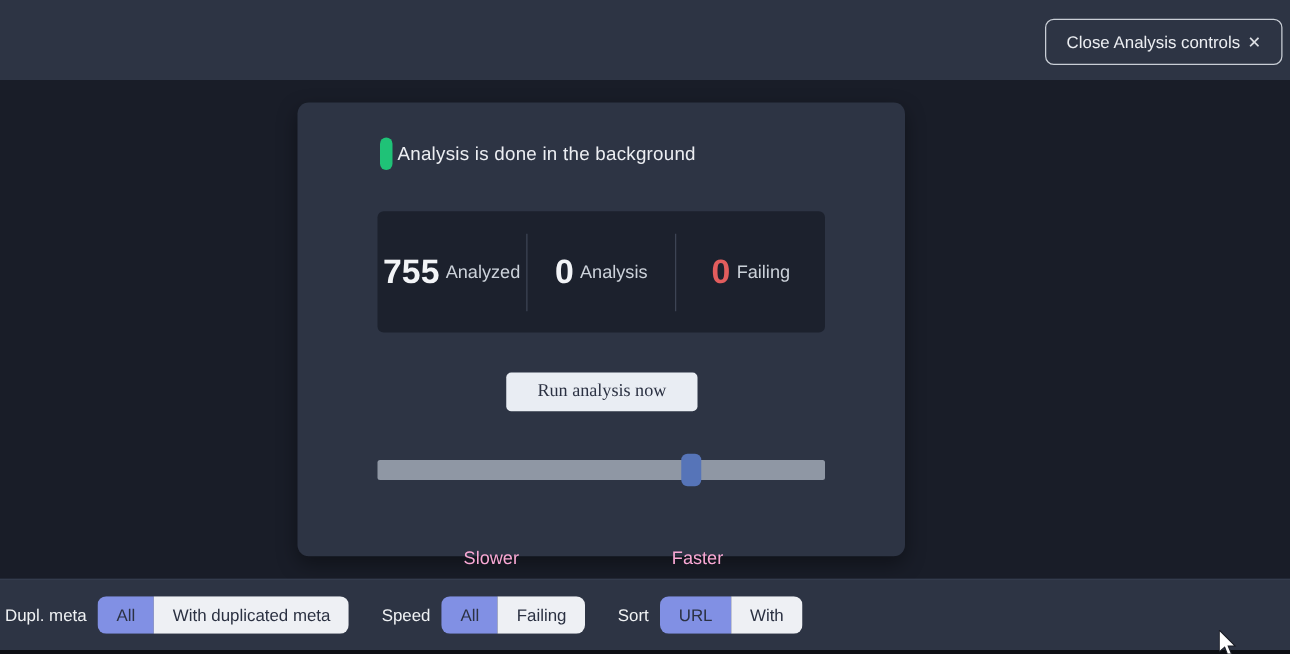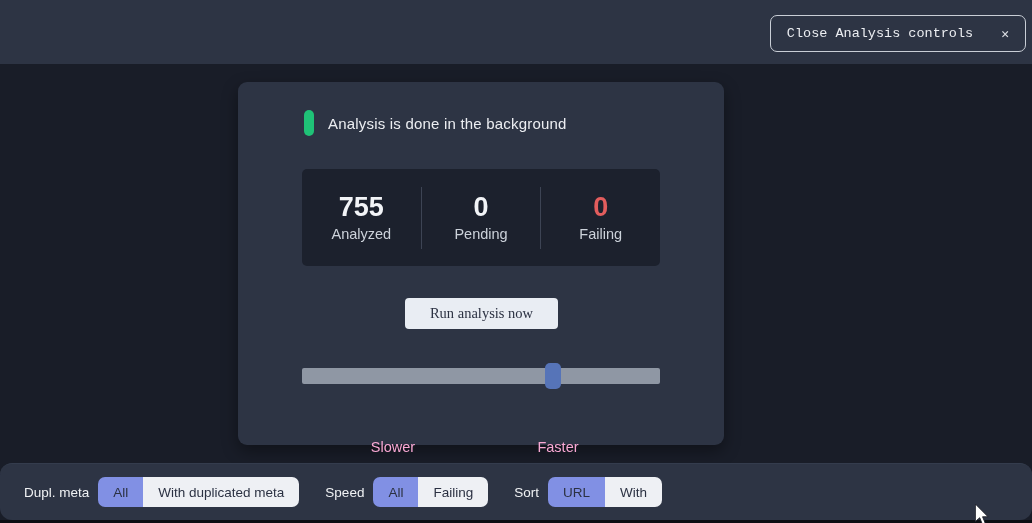--- a/index.html
+++ b/index.html
@@ -16,44 +16,44 @@
   }
   *{margin:0;padding:0;box-sizing:border-box;}
   html,body{width:1032px;height:523px;background:#000;}
   body{font-family:"Liberation Sans", sans-serif;}
   .screen{position:relative;width:1032px;height:523px;overflow:hidden;background:var(--main-bg);}
 
   
   .topbar{position:absolute;left:0;top:0;width:1032px;height:64px;background:var(--bar-bg);}
   .close-btn{
     position:absolute;right:6px;top:15px;height:37px;
-    display:flex;align-items:center;gap:28px;padding:0 16px;
+    display:flex;align-items:center;gap:6px;padding:0 16px;
     background:transparent;border:1px solid #c9ced6;border-radius:7px;
     color:var(--text-light);font-size:13.5px;cursor:pointer;
-    font-family:Liberation Mono, monospace;
+    font-family:Liberation Sans, sans-serif;
   }
   .close-btn .x{font-size:13px;opacity:.92;}
 
   
   .main{position:absolute;left:0;top:64px;width:1032px;height:399px;background:var(--main-bg);}
   .card{
     position:absolute;left:238px;top:18px;width:486px;height:363px;
     background:var(--bar-bg);border-radius:9px;
     box-shadow:0 6px 16px rgba(0,0,0,.38);
   }
-  .status-row{position:absolute;left:66px;top:28px;display:flex;align-items:center;gap:14px;}
+  .status-row{position:absolute;left:66px;top:28px;display:flex;align-items:center;gap:4px;}
   .status-pill{width:10px;height:26px;border-radius:5px;background:var(--green);flex:0 0 auto;}
   .status-text{font-size:15px;color:var(--text-light);letter-spacing:.2px;}
 
   .stats{
     position:absolute;left:64px;top:87px;width:358px;height:97px;
     background:var(--panel-bg);border-radius:5px;
     display:flex;align-items:stretch;
   }
-  .stat{flex:1;display:flex;flex-direction:column;align-items:center;justify-content:center;gap:5px;}
+  .stat{flex:1;display:flex;flex-direction:row;align-items:center;justify-content:center;gap:5px;}
   .stat-value{font-size:27px;font-weight:700;color:#f2f4f7;line-height:1;}
   .stat-label{font-size:14.5px;color:#ccd2da;text-align:center;}
   .stat.errors .stat-value{color:var(--red);}
   .stat-divider{width:1px;background:#3d4454;align-self:center;height:62px;}
 
   .run-btn{
     position:absolute;left:167px;top:216px;width:153px;height:31px;
     background:#e9edf3;border:none;border-radius:4px;
     color:var(--text-dark);font-size:14.5px;cursor:pointer;
     font-family:Liberation Serif, serif;
@@ -66,21 +66,21 @@
     background:var(--thumb);border-radius:5px;cursor:grab;
   }
   .slider-label{position:absolute;top:29px;transform:translateX(-50%);font-size:14.5px;color:#f9a8d4;margin-top:42px;}
   .slider-label.left{left:91px;}
   .slider-label.right{left:256px;text-align:right;}
 
   
   .footer{
     position:absolute;left:0;top:463px;width:1032px;height:57px;
     background:var(--bar-bg);border-top:1px solid #343c4d;
-    display:flex;align-items:center;padding-left:24px;border-radius:12px;
+    display:flex;align-items:center;padding-left:4px;
   }
   .filter-group{display:flex;align-items:center;margin-right:26px;}
   .filter-label{font-size:13.5px;color:#f0f2f4;margin-right:9px;white-space:nowrap;}
   .segmented{display:flex;height:30px;border-radius:7px;overflow:hidden;}
   .segment{
     display:flex;align-items:center;justify-content:center;
     padding:0 15px;font-size:13.5px;color:var(--text-dark);
     background:var(--light);border:none;cursor:pointer;white-space:nowrap;
     font-family:"Liberation Sans", sans-serif;
   }
@@ -111,21 +111,21 @@
       </div>
 
       <div class="stats">
         <div class="stat">
           <span class="stat-value">755</span>
           <span class="stat-label">Analyzed</span>
         </div>
         <div class="stat-divider"></div>
         <div class="stat">
           <span class="stat-value">0</span>
-          <span class="stat-label">Pending</span>
+          <span class="stat-label">Analysis</span>
         </div>
         <div class="stat-divider"></div>
         <div class="stat errors">
           <span class="stat-value">0</span>
           <span class="stat-label">Failing</span>
         </div>
       </div>
 
       <button class="run-btn">Run analysis now</button>
 

